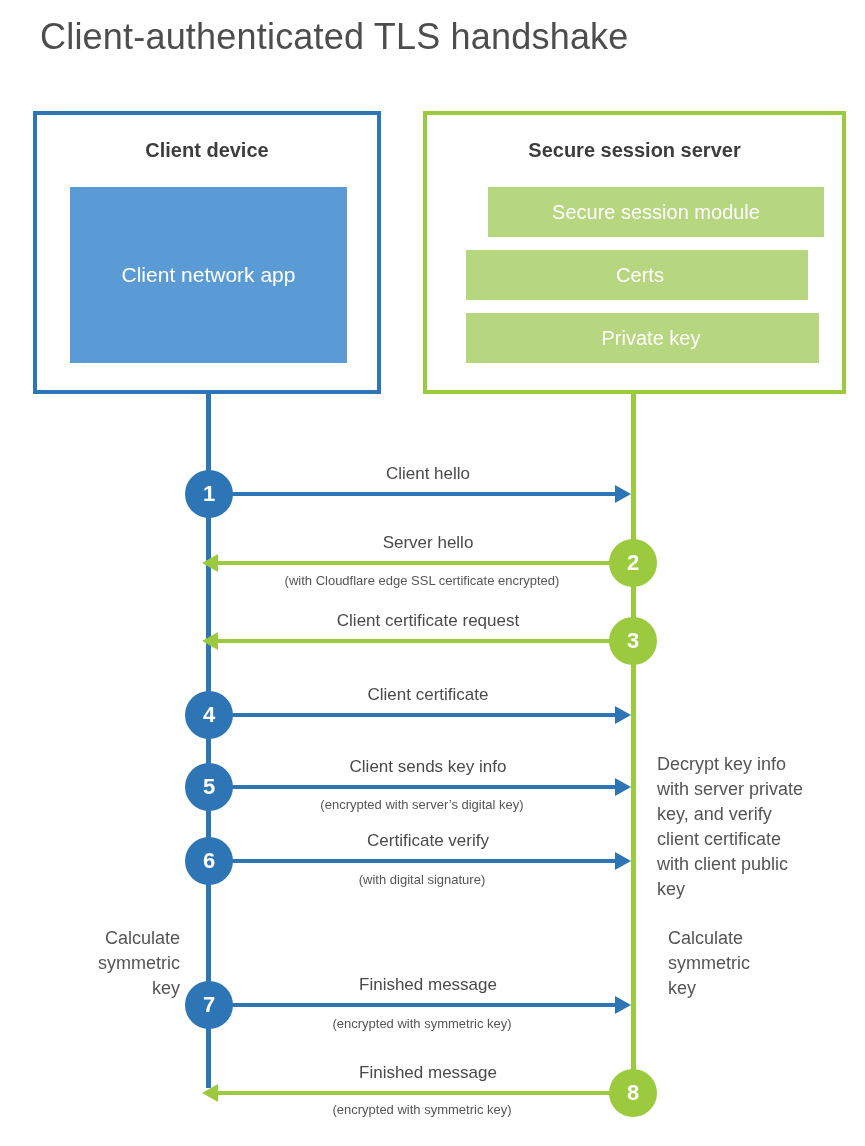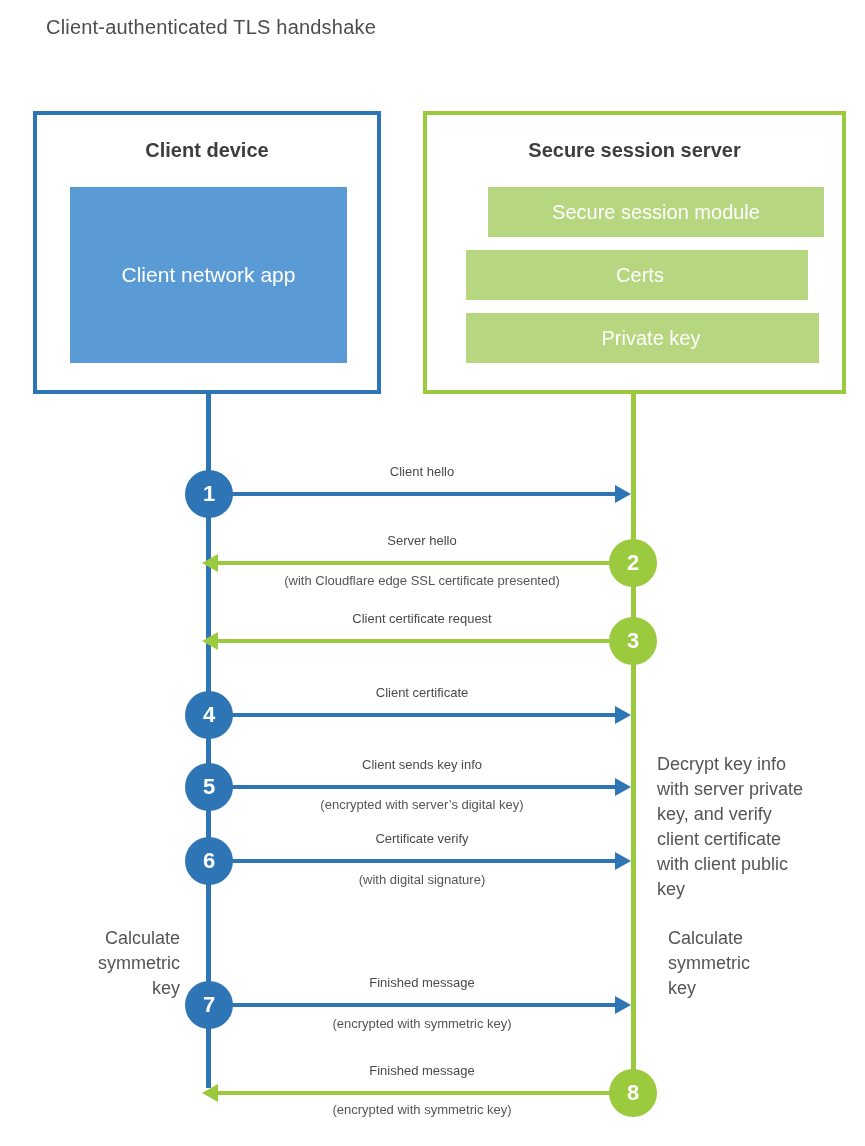--- a/index.html
+++ b/index.html
@@ -5,22 +5,22 @@
   :root{
     --blue:#2e75b6; --blue-fill:#5b9bd5; --green:#9bca3e; --green-fill:#b6d77f;
     --ink:#3d3d3d; --label:#4a4a4a; --sub:#555555;
   }
   html,body{margin:0;padding:0;background:#ffffff;}
   .canvas{
     position:relative; width:865px; height:1146px; background:#ffffff;
     font-family:"Liberation Sans", sans-serif; overflow:hidden;
   }
   .title{
-    position:absolute; left:46px; top:16px; margin:0;
-    font-size:20px; font-weight:400; color:#4d4d4d; letter-spacing:0.2px;
+    position:absolute; left:40px; top:16px; margin:0;
+    font-size:36px; font-weight:400; color:#4d4d4d; letter-spacing:0.2px;
   }
   
   .box{position:absolute; top:111px; height:275px; background:#fff; box-sizing:content-box;}
   .client-box{left:33px; width:340px; border:4px solid var(--blue);}
   .server-box{left:423px; width:415px; border:4px solid var(--green);}
   .box-title{
     position:absolute; left:0; right:0; top:24px; text-align:center;
     font-size:20px; font-weight:700; color:var(--ink);
   }
   .client-app{
@@ -49,22 +49,22 @@
   
   .circle{
     position:absolute; width:48px; height:48px; border-radius:50%;
     color:#ffffff; font-size:22px; font-weight:700;
     display:flex; align-items:center; justify-content:center; z-index:3;
   }
   .circle.blue-bg{background:var(--blue);}
   .circle.green-bg{background:var(--green);}
   
   .msg{
-    position:absolute; left:210px; width:424px; text-align:center;
-    font-size:13px; color:var(--label);
+    position:absolute; left:216px; width:424px; text-align:center;
+    font-size:17px; color:var(--label);
   }
   .submsg{
     position:absolute; left:210px; width:424px; text-align:center;
     font-size:13px; color:var(--sub);
   }
   .note{
     position:absolute; font-size:18px; color:var(--sub); line-height:25px;
   }
 </style>
 </head>
@@ -96,21 +96,21 @@
     <div class="head head-right" style="left:615px;top:485px"></div>
     <div class="circle blue-bg" style="left:185px;top:470px">1</div>
     <div class="msg" style="top:464px">Client hello</div>
   </div>
 
   <div>
     <div class="hline green-bg" style="left:218px;top:561px;width:415px"></div>
     <div class="head head-left" style="left:202px;top:554px"></div>
     <div class="circle green-bg" style="left:609px;top:539px">2</div>
     <div class="msg" style="top:533px">Server hello</div>
-    <div class="submsg" style="top:573px">(with Cloudflare edge SSL certificate presented)</div>
+    <div class="submsg" style="top:573px">(with Cloudflare edge SSL certificate encrypted)</div>
   </div>
 
   <div>
     <div class="hline green-bg" style="left:218px;top:639px;width:415px"></div>
     <div class="head head-left" style="left:202px;top:632px"></div>
     <div class="circle green-bg" style="left:609px;top:617px">3</div>
     <div class="msg" style="top:611px">Client certificate request</div>
   </div>
 
   <div>

